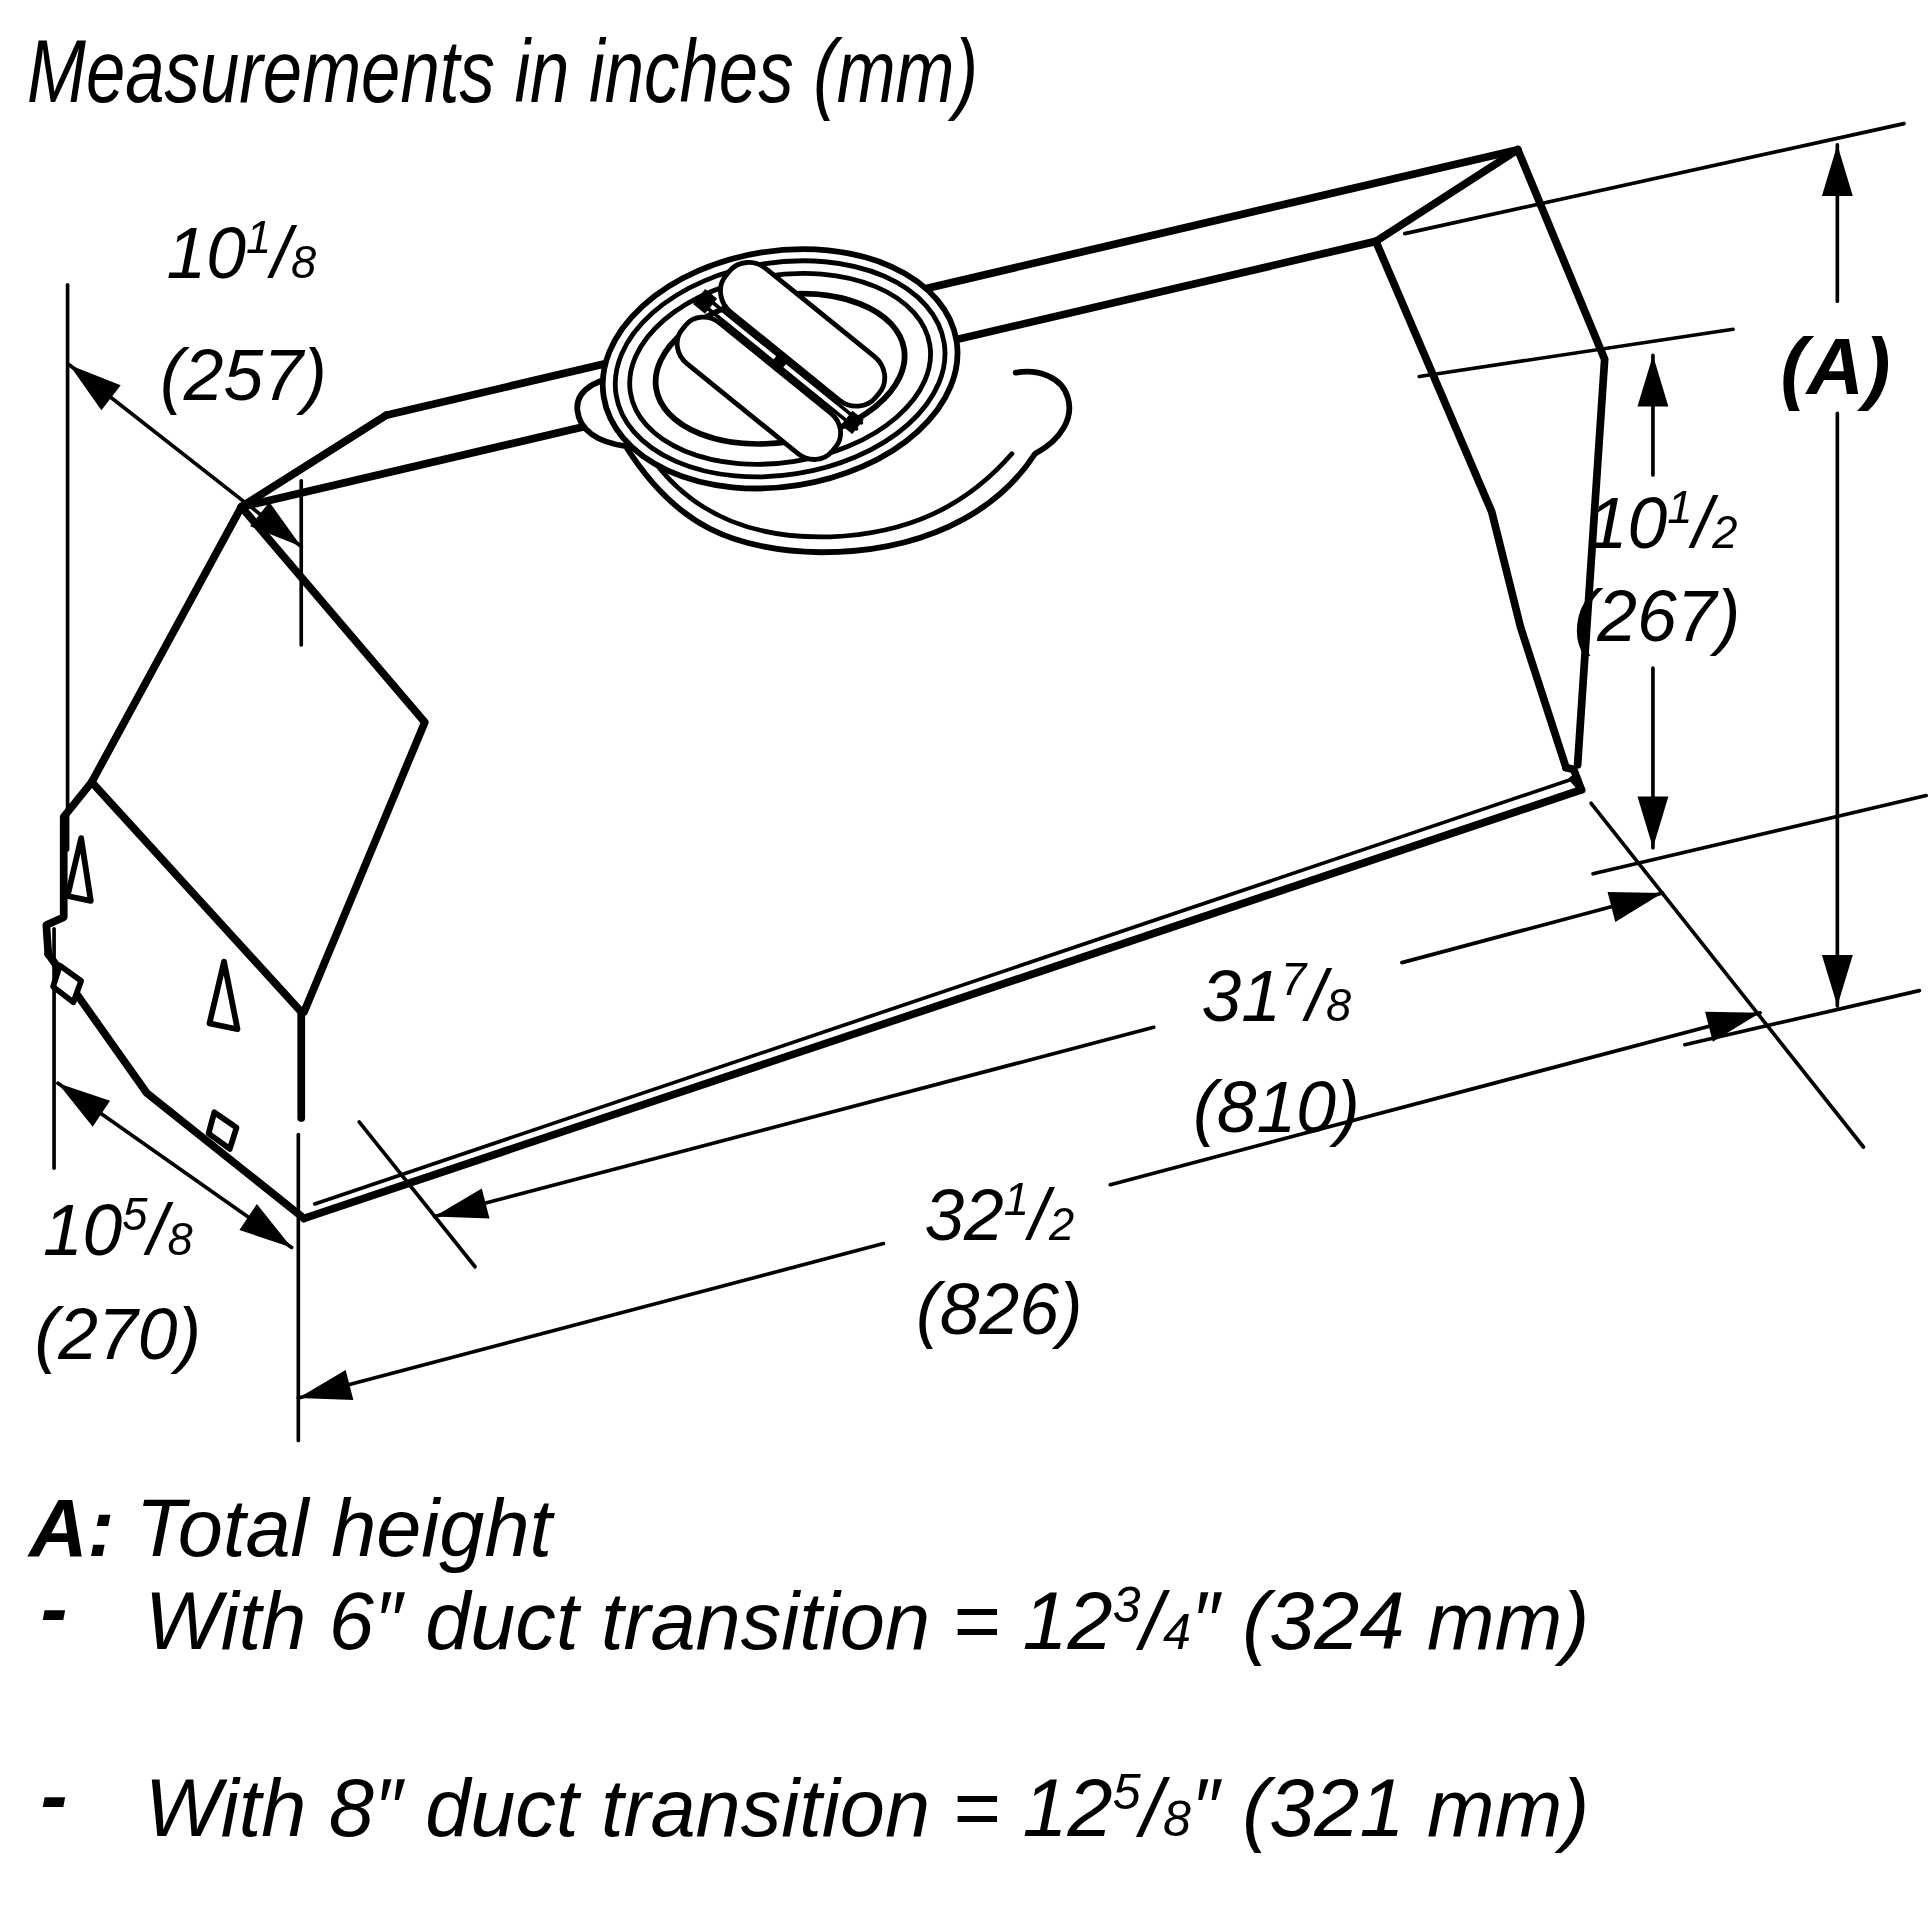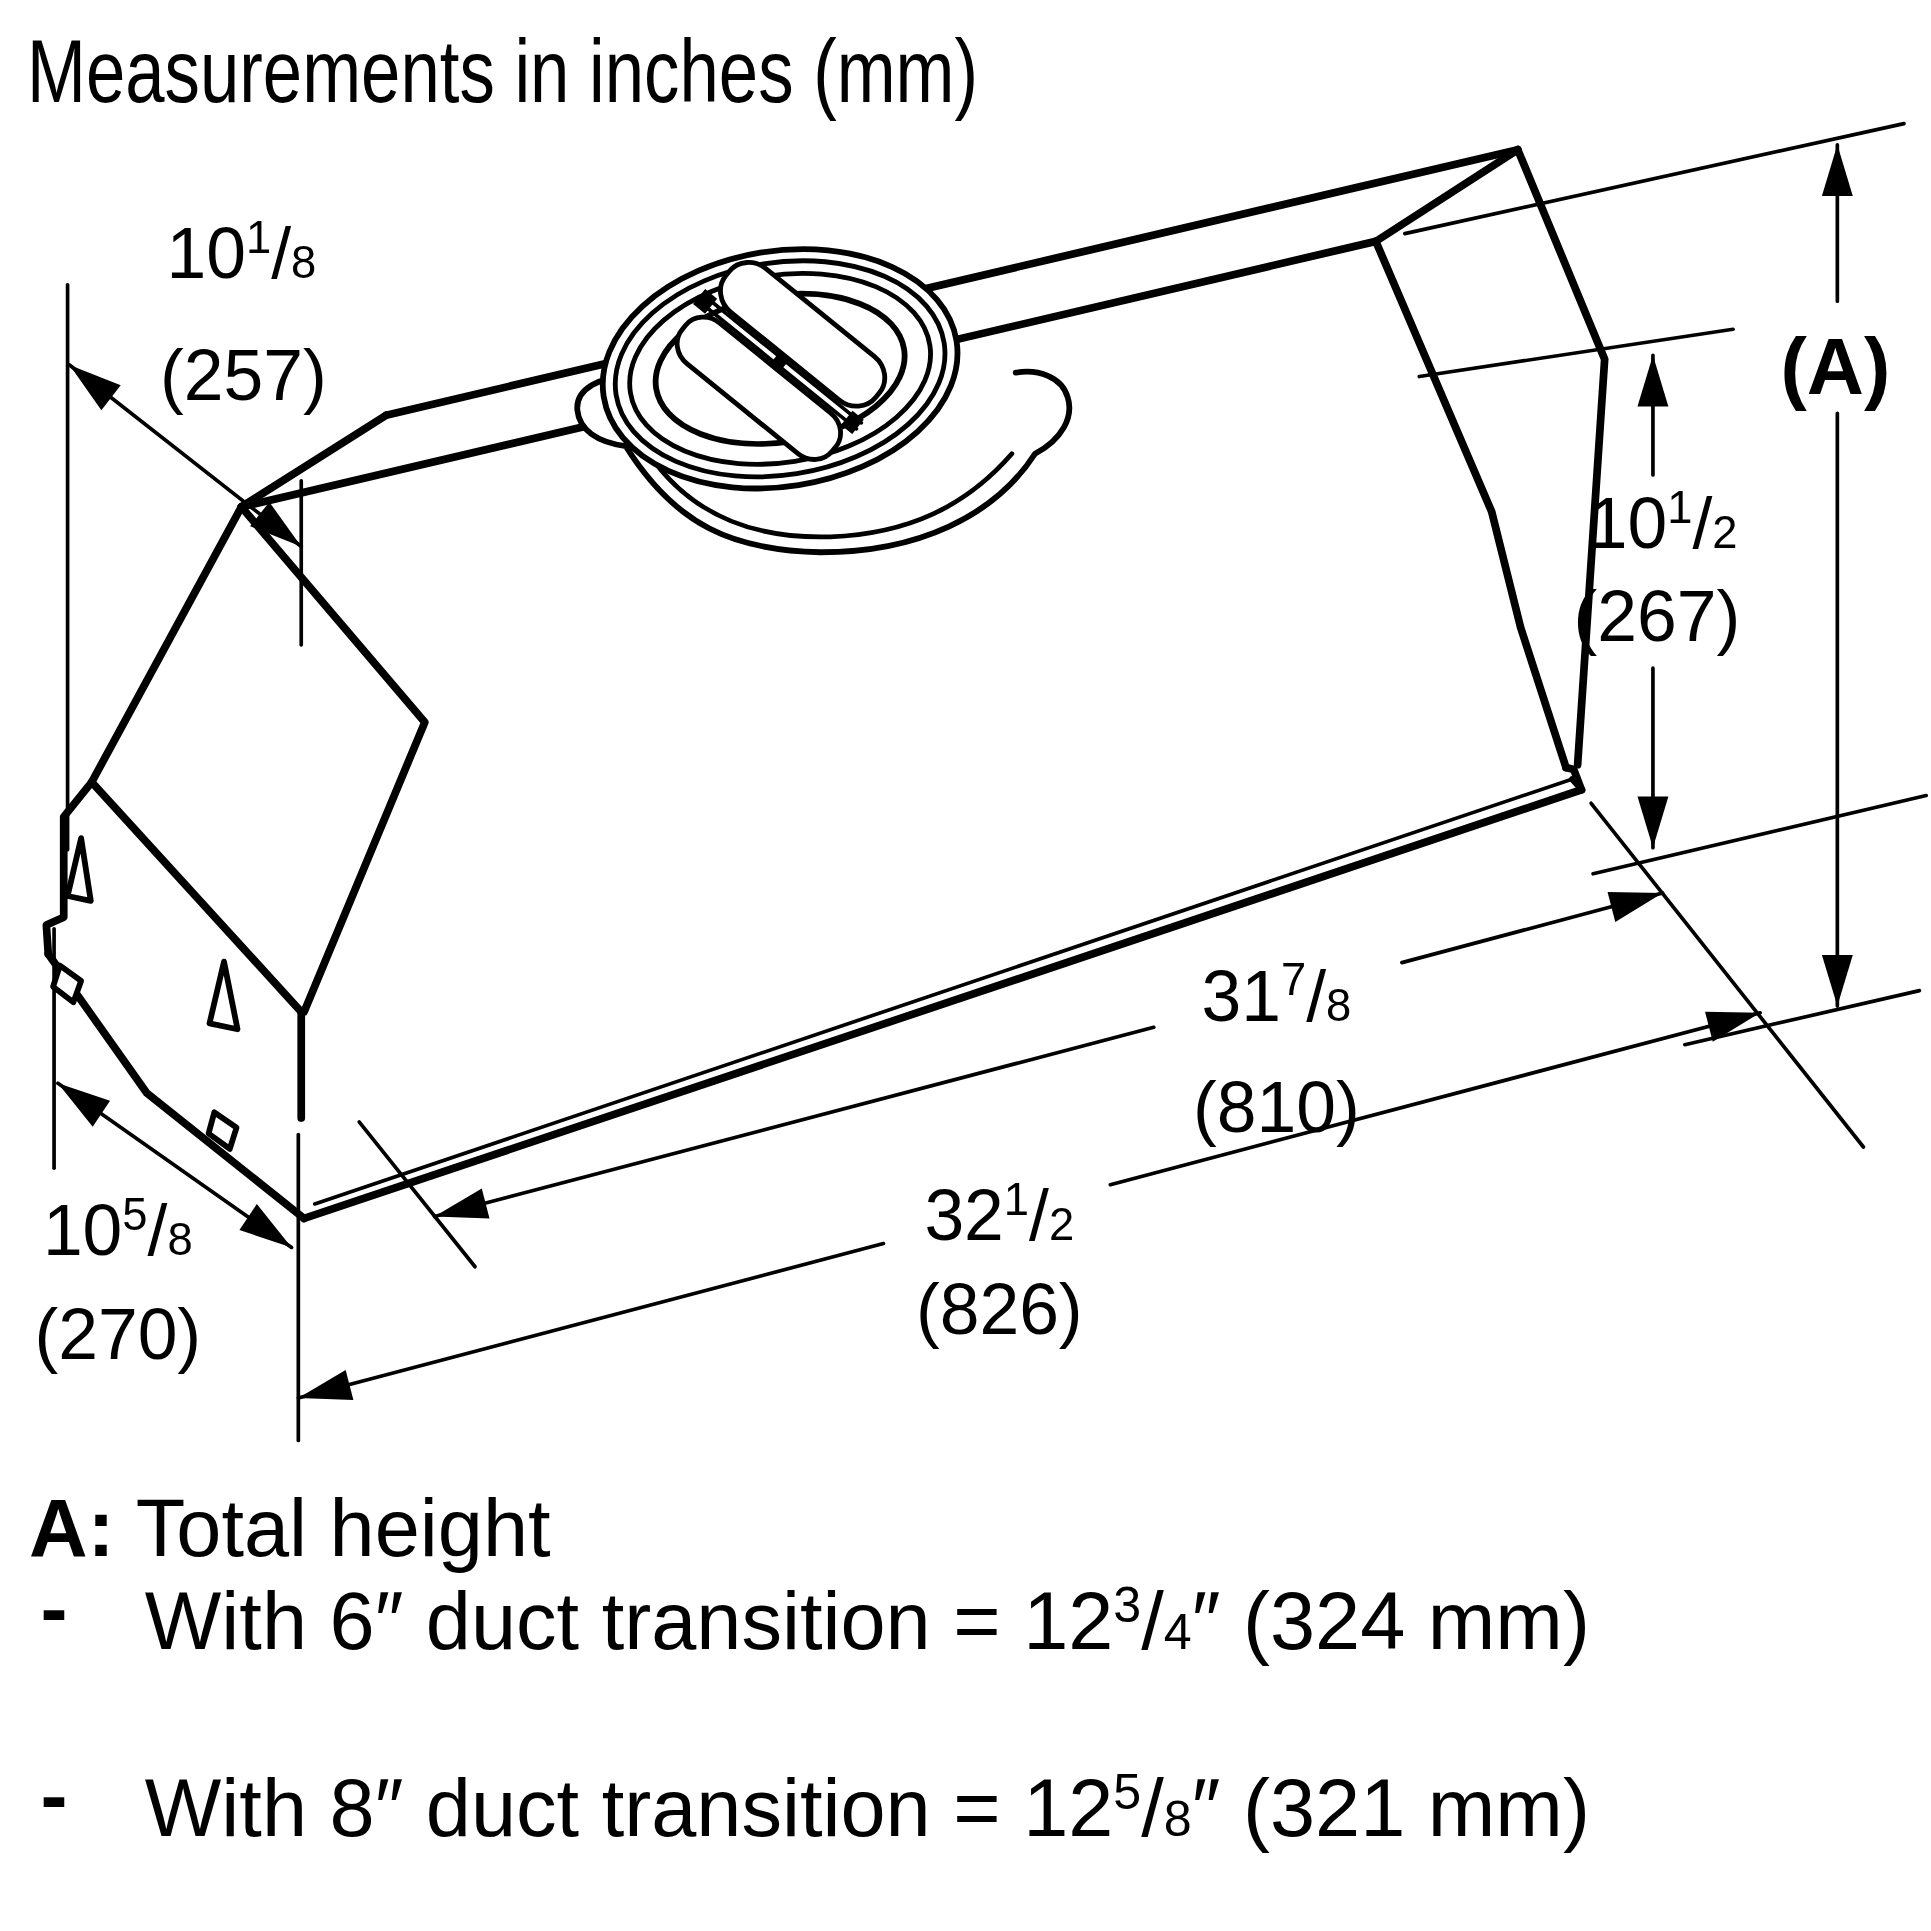--- a/index.html
+++ b/index.html
@@ -1,16 +1,16 @@
 <!DOCTYPE html>
 <html><head>
 <meta charset="utf-8">
 <style>
   html,body{margin:0;padding:0;background:#ffffff;}
-  .page{width:1931px;height:1931px;background:#ffffff;position:relative;font-family:"Liberation Sans",sans-serif;}
+  .page{width:1931px;height:1931px;background:#ffffff;position:relative;font-family:"Liberation Sans",sans-serif;font-style:italic;}
   svg{display:block;}
   .ln{stroke:#000;fill:none;stroke-linecap:round;stroke-linejoin:round;}
   .w8{stroke-width:8;}
   .w6{stroke-width:6;}
   .w5{stroke-width:5;}
   .w4{stroke-width:3.8;}
   .whitefill{fill:#fff;}
   .arrow{fill:#000;stroke:none;}
   .dimtxt{font-family:"Liberation Sans",sans-serif;font-size:74px;fill:#000;text-anchor:middle;}
   .fr{font-size:47px;}

